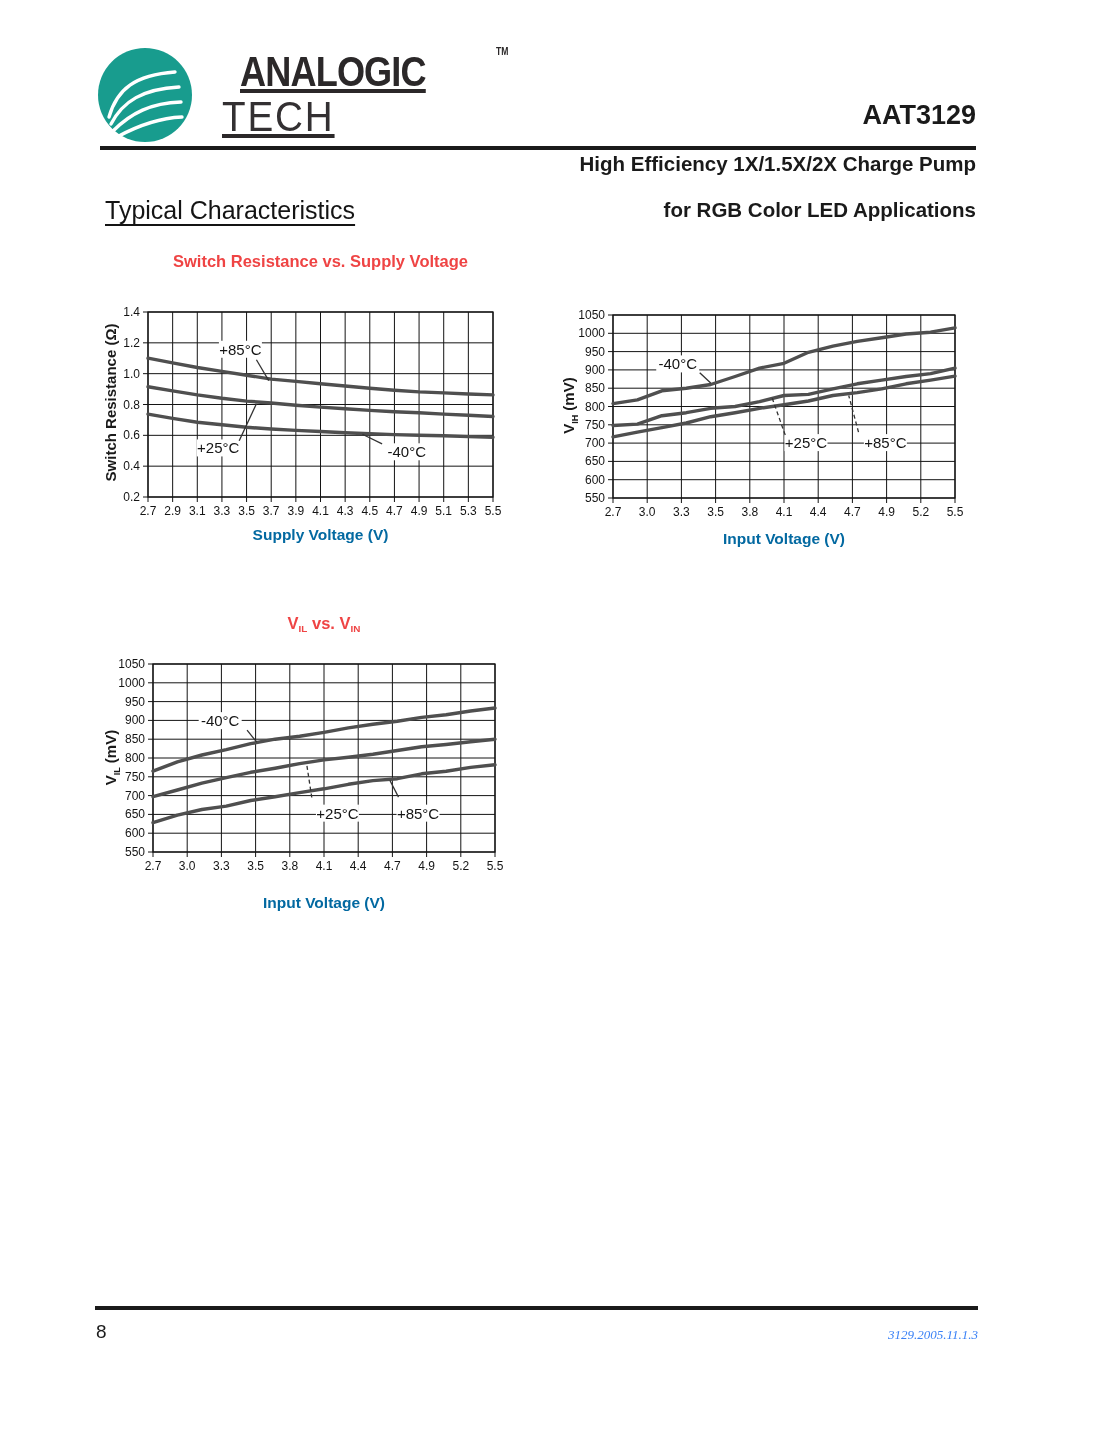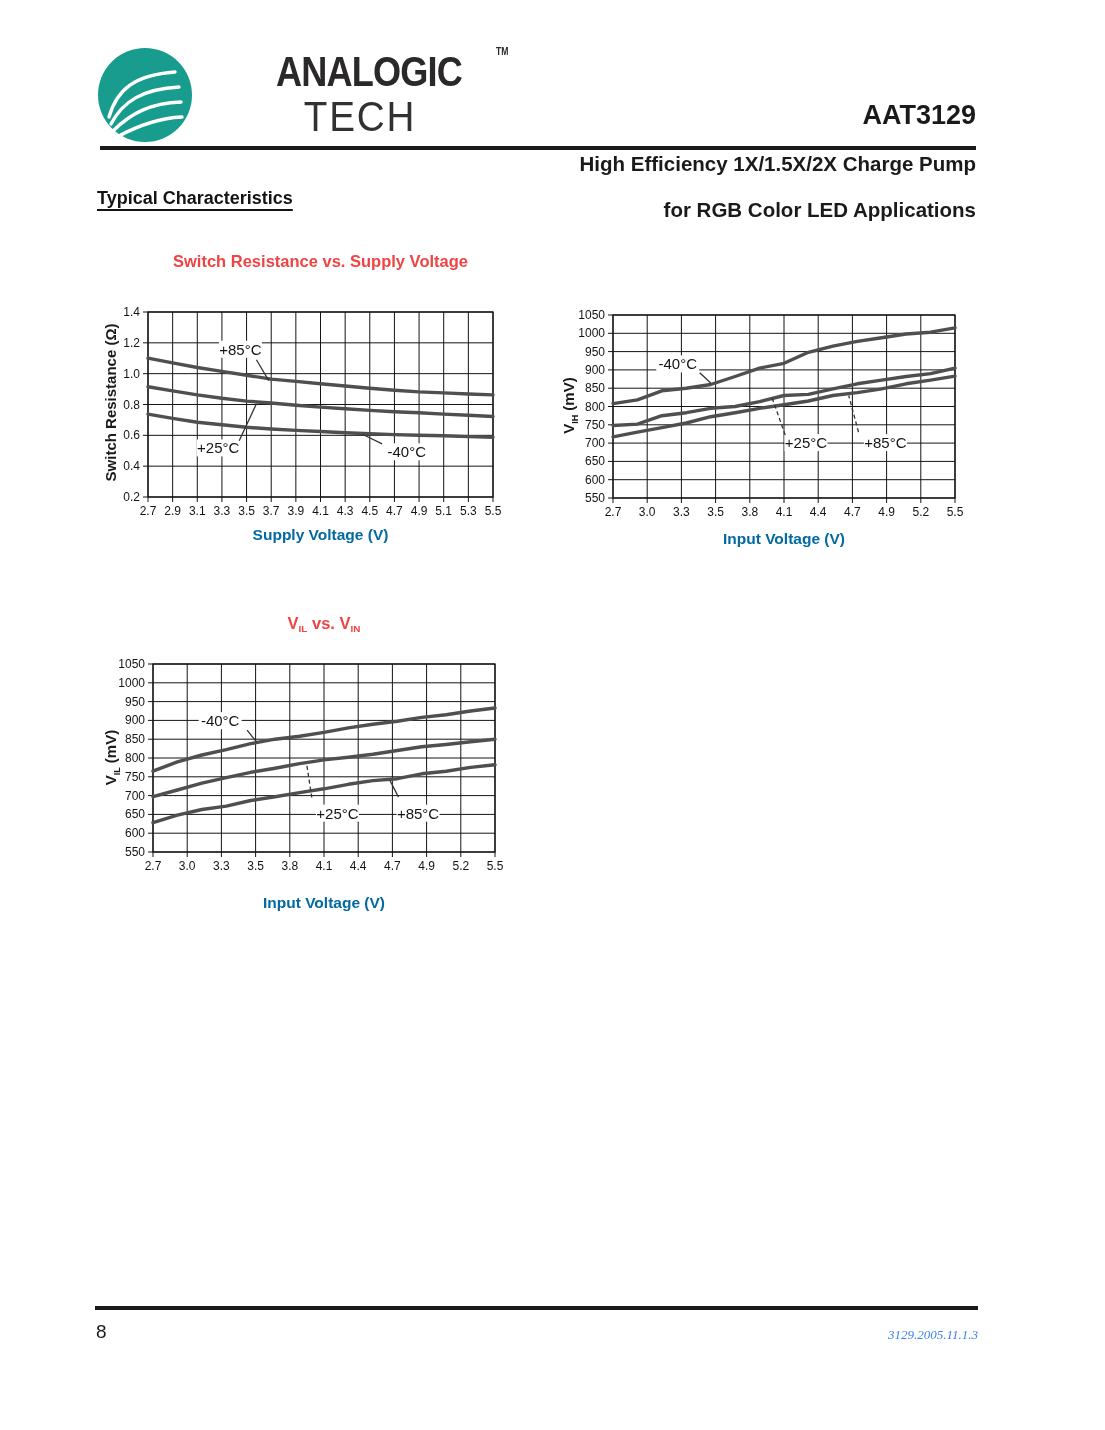--- a/index.html
+++ b/index.html
@@ -1,30 +1,30 @@
 <!DOCTYPE html>
 <html><head>
 <meta charset="utf-8">
 <style>
   html,body{margin:0;padding:0;background:#e8e8e8;}
   .page{position:relative;width:1105px;height:1430px;background:#ffffff;margin:0 auto;
         font-family:"Liberation Sans",sans-serif;color:#141414;overflow:hidden;}
   
   .logo-wrap{position:absolute;left:95px;top:45px;width:330px;height:100px;}
   .logo-svg{position:absolute;left:0;top:0;}
-  .brand{position:absolute;left:103px;top:6px;width:300px;text-align:center;color:#2b2829;}
+  .brand{position:absolute;left:103px;top:6px;width:300px;text-align:left;color:#2b2829;text-decoration:underline;}
   .brand-top{font-size:42px;font-weight:700;letter-spacing:-1px;transform:scaleX(0.86);transform-origin:right;line-height:1;}
   .brand-tm{position:absolute;right:-12px;top:-4px;font-size:10px;font-weight:700;letter-spacing:0;}
   .brand-bottom{font-size:42px;font-weight:400;letter-spacing:2px;transform:scaleX(0.92);transform-origin:right;line-height:1;margin-top:3px;color:#333032;}
   .hdr-right{position:absolute;right:129px;top:53px;text-align:right;color:#1a1a1a;}
   .hdr-part{font-size:27px;font-weight:700;line-height:1.1;margin-top:48px;}
   .hdr-line{font-size:20.5px;font-weight:700;line-height:1.28;margin-top:20px;}
   .hdr-rule{position:absolute;left:100px;top:146px;width:876px;height:4px;background:#1a1a1a;}
   
-  .section-title{position:absolute;left:97px;top:188px;margin:0;font-size:18px;font-weight:700;
+  .section-title{position:absolute;left:97px;top:188px;margin:8px;font-size:25px;font-weight:400;
                  text-decoration:underline;text-underline-offset:5px;text-decoration-thickness:2px;}
   
   .chart{position:absolute;}
   .chart-title{position:absolute;text-align:center;font-weight:700;font-size:16.5px;color:#ef4444;}
   .chart-title sub, .y-label sub{font-size:60%;vertical-align:-0.35em;font-weight:inherit;letter-spacing:0;}
   .y-label{position:absolute;width:240px;text-align:center;font-weight:700;font-size:15px;
            transform:rotate(-90deg);transform-origin:center;color:#1a1a1a;}
   .x-label{position:absolute;text-align:center;font-weight:700;font-size:15.5px;color:#0369a1;}
   .plot-svg{position:absolute;left:0;}
   

